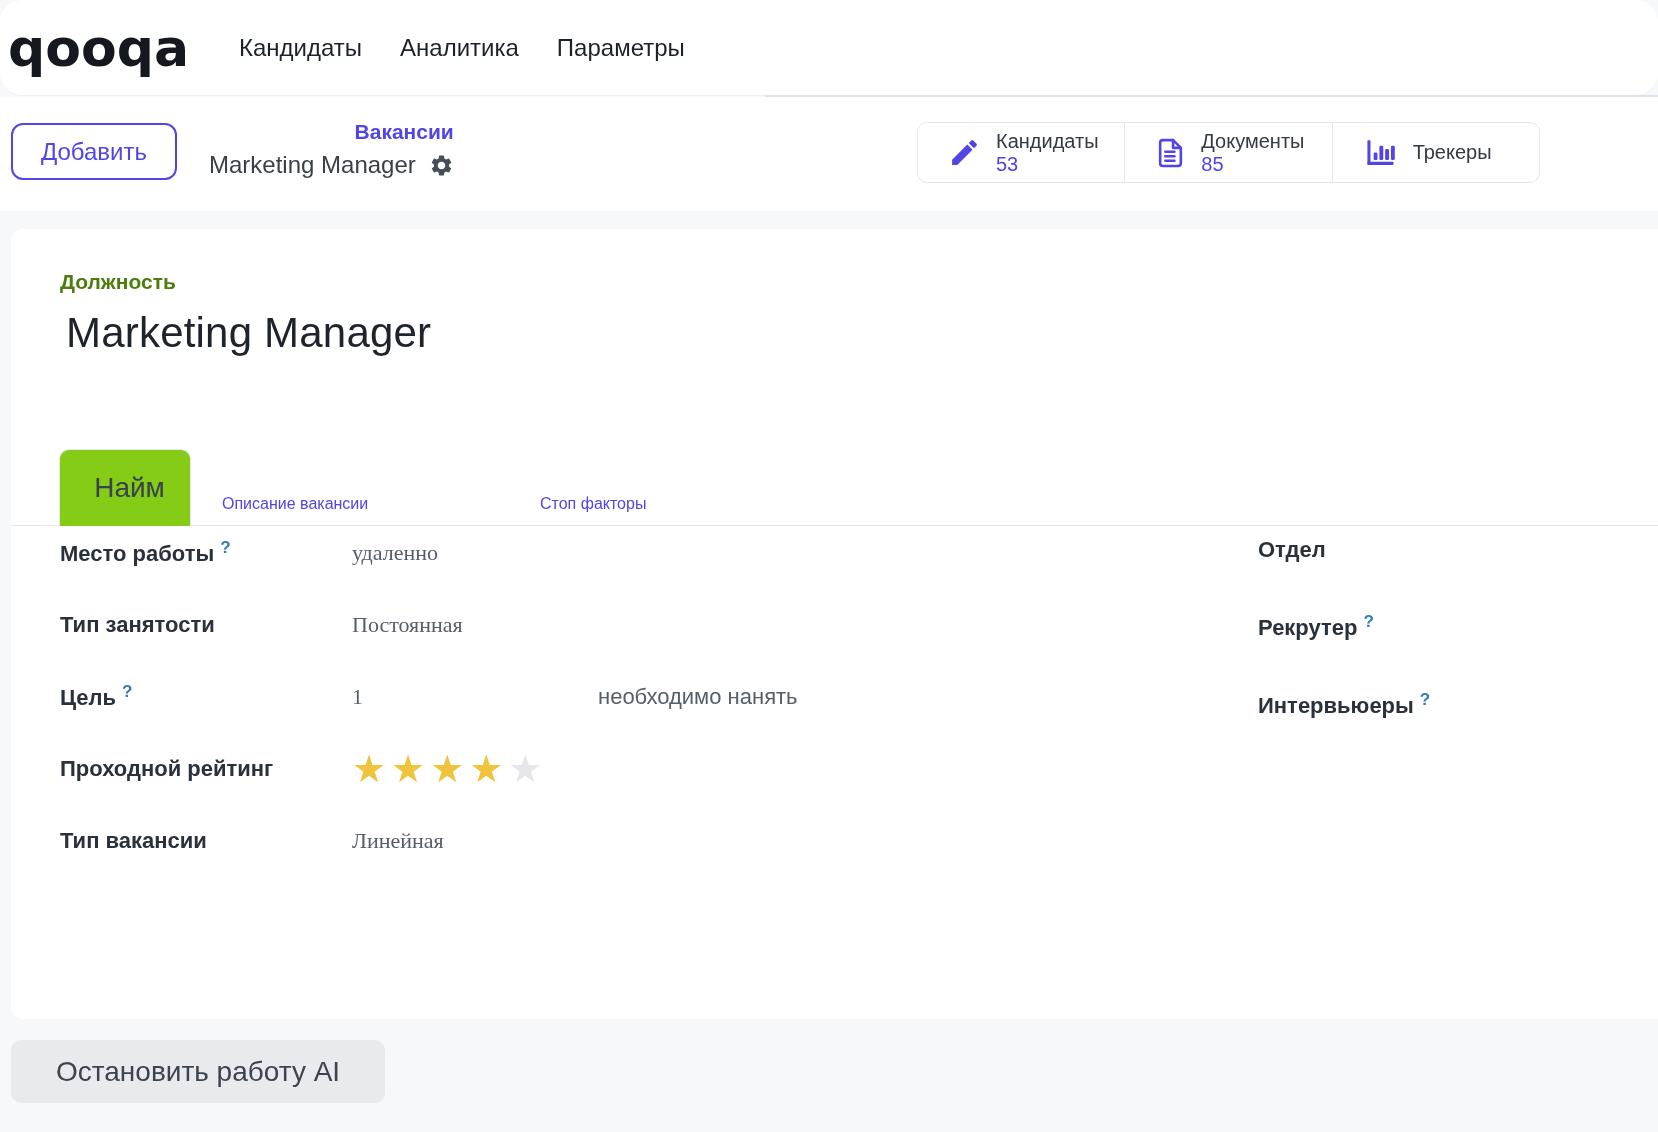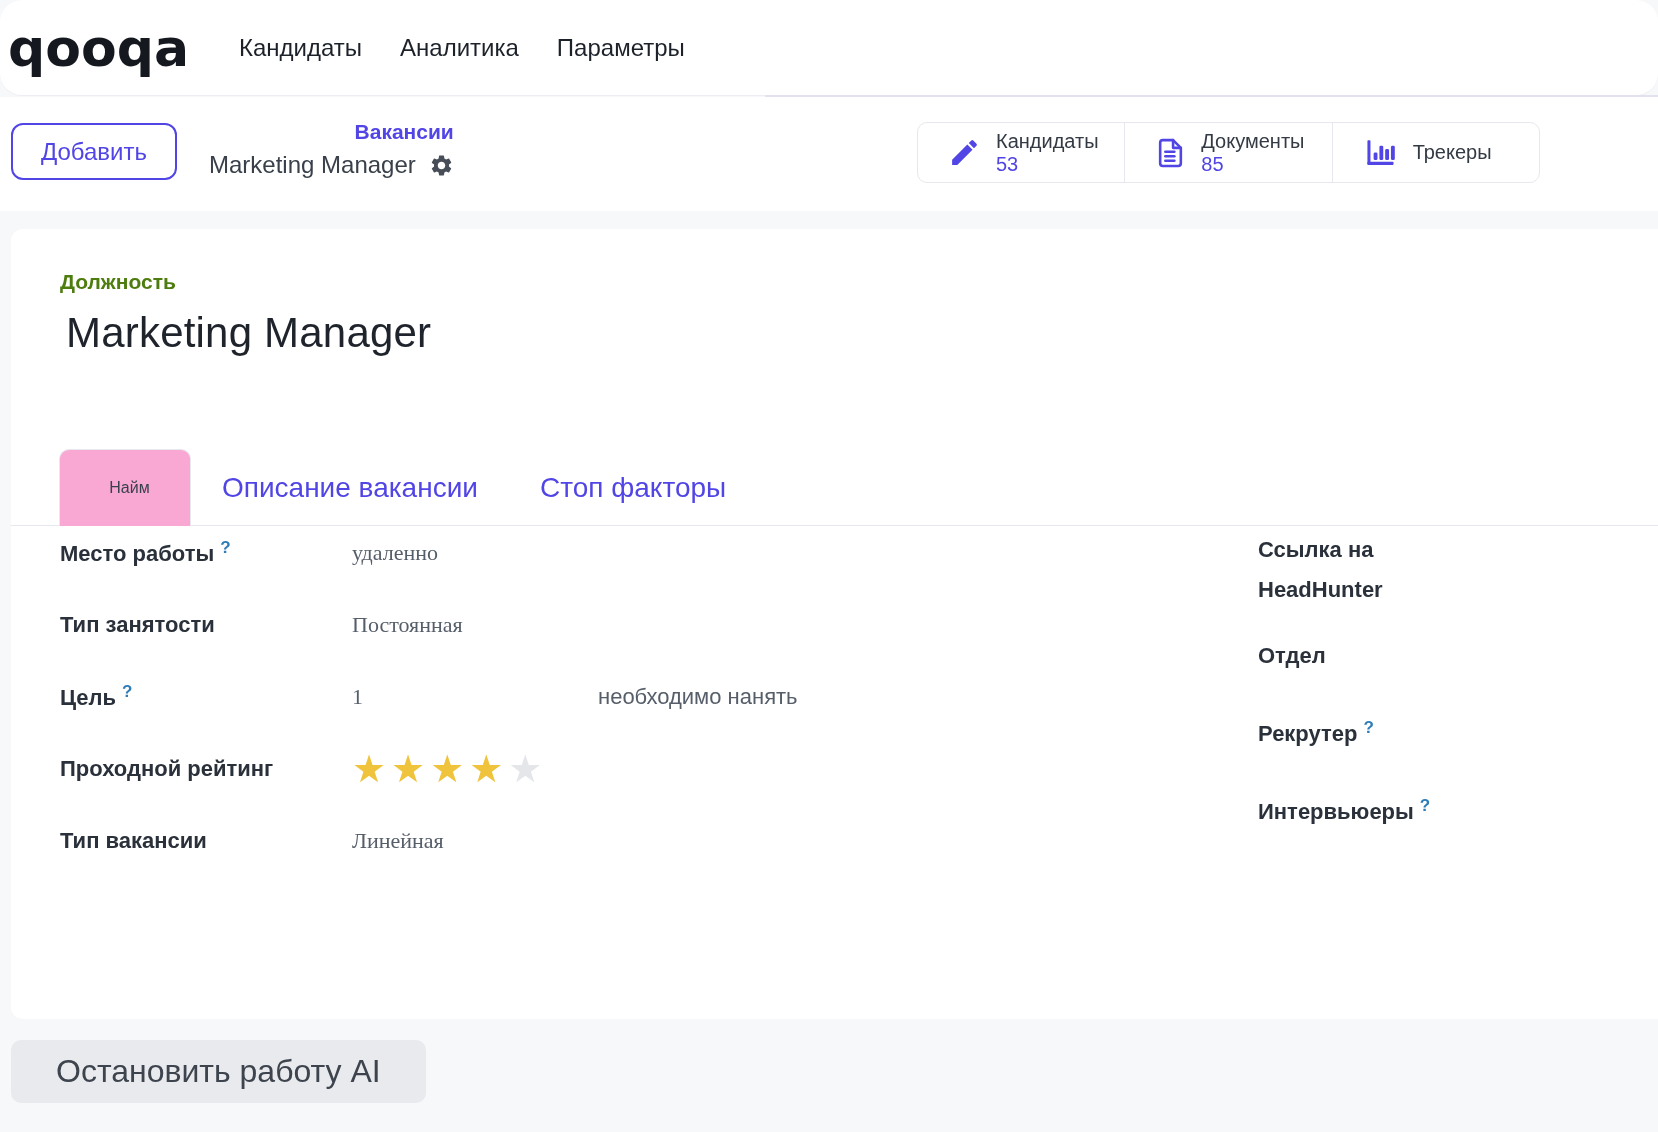--- a/index.html
+++ b/index.html
@@ -67,28 +67,28 @@
     position:absolute;left:11px;top:229px;right:0;height:790px;
     background:#fff;border-radius:12px 0 0 12px;
   }
   .pos-label{position:absolute;left:49px;top:41px;font-size:21px;font-weight:600;color:#4d7c0f;}
   .pos-title{position:absolute;left:55px;top:80px;font-size:42px;font-weight:500;color:var(--text-dark);letter-spacing:0.2px;}
   
   .tabs{position:absolute;top:220px;left:0;right:0;height:77px;}
   .tab-line{position:absolute;bottom:0;left:0;right:0;height:1px;background:var(--border);}
   .tab-active{
     position:absolute;left:48px;bottom:0;width:132px;height:77px;z-index:2;
-    background:#f9a8d4;border:1px solid var(--border);border-bottom:none;
+    background:#84cc16;border:1px solid var(--border);border-bottom:none;
     border-radius:10px 10px 0 0;
     display:flex;align-items:center;justify-content:center;
-    font-size:16px;font-weight:500;color:#39414c;cursor:pointer;padding-left:9px;
+    font-size:28px;font-weight:500;color:#39414c;cursor:pointer;padding-left:9px;
   }
   .tab-link{
-    position:absolute;top:0;height:77px;display:flex;align-items:center;
-    font-size:28px;font-weight:500;color:var(--accent);text-decoration:none;cursor:pointer;
+    position:absolute;top:16px;height:77px;display:flex;align-items:center;
+    font-size:16px;font-weight:500;color:var(--accent);text-decoration:none;cursor:pointer;
   }
   .tab-link.one{left:211px;}
   .tab-link.two{left:529px;}
   
   .form{position:absolute;top:297px;left:0;right:0;bottom:0;padding:5px 0 0 49px;}
   .frow{display:flex;align-items:center;height:44px;margin-bottom:28px;}
   .flabel{width:292px;font-size:22px;font-weight:700;color:var(--label);flex-shrink:0;}
   .fvalue{width:246px;font-size:22px;color:var(--value);flex-shrink:0;font-family:Liberation Serif, serif;}
   .fextra{font-size:22px;color:var(--value);}
   .help{font-size:17px;font-weight:600;color:var(--help);vertical-align:super;margin-left:6px;}
@@ -98,21 +98,21 @@
   .star-off{color:var(--star-off);}
   
   .side{position:absolute;left:1247px;top:4px;width:230px;}
   .side-item{font-size:22px;font-weight:700;color:var(--label);line-height:40px;}
   .side-item.wrap{width:170px;margin-bottom:26px;}
   .side-item.m{margin-bottom:32px;}
   
   .stop-ai{
     position:absolute;left:11px;top:1040px;height:63px;padding:0 45px;
     background:#e9eaee;border:none;border-radius:10px;
-    font-size:32px;font-weight:500;color:#3d444e;cursor:pointer;
+    font-size:28px;font-weight:500;color:#3d444e;cursor:pointer;
     font-family:"Liberation Sans", sans-serif;
   }
   svg{display:block;}
 </style>
 </head>
 <body>
 
 <header class="topnav">
   <div class="logo">qooqa</div>
   <nav class="menu">
@@ -218,21 +218,20 @@
           <span class="star star-on">★</span>
           <span class="star star-off">★</span>
         </span>
     </div>
     <div class="frow">
       <span class="flabel"><span>Тип вакансии</span></span>
       <span class="fvalue">Линейная</span>
     </div>
 
     <aside class="side">
-      <div class="side-item wrap"><span>Ссылка на HeadHunter</span></div>
       <div class="side-item m"><span>Отдел</span></div>
       <div class="side-item m"><span>Рекрутер</span><sup class="help">?</sup></div>
       <div class="side-item"><span>Интервьюеры</span><sup class="help">?</sup></div>
     </aside>
   </div>
 </main>
 
 <button class="stop-ai">Остановить работу AI</button>
 
 </body></html>

